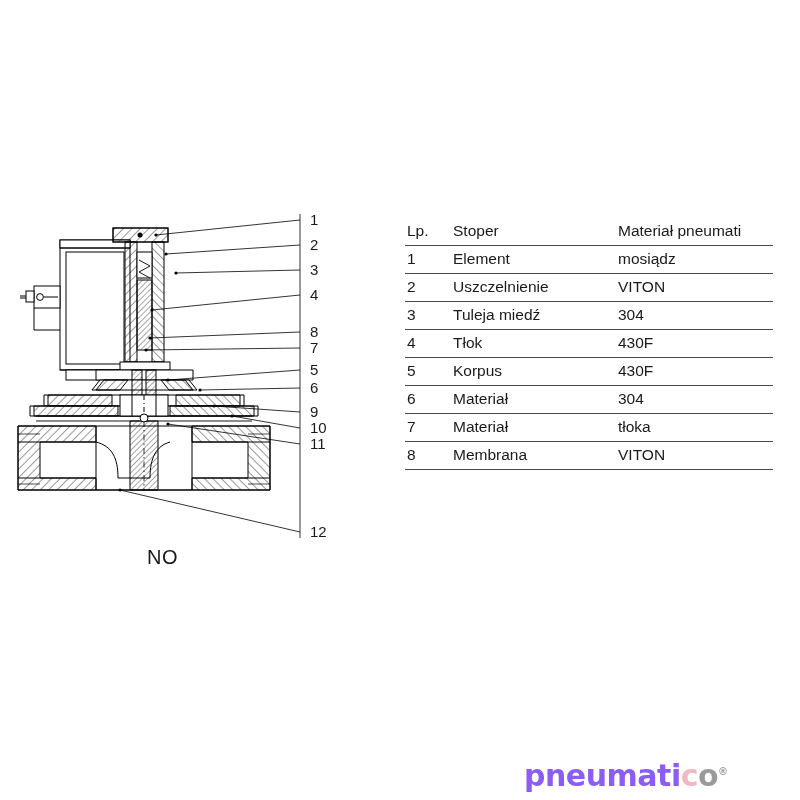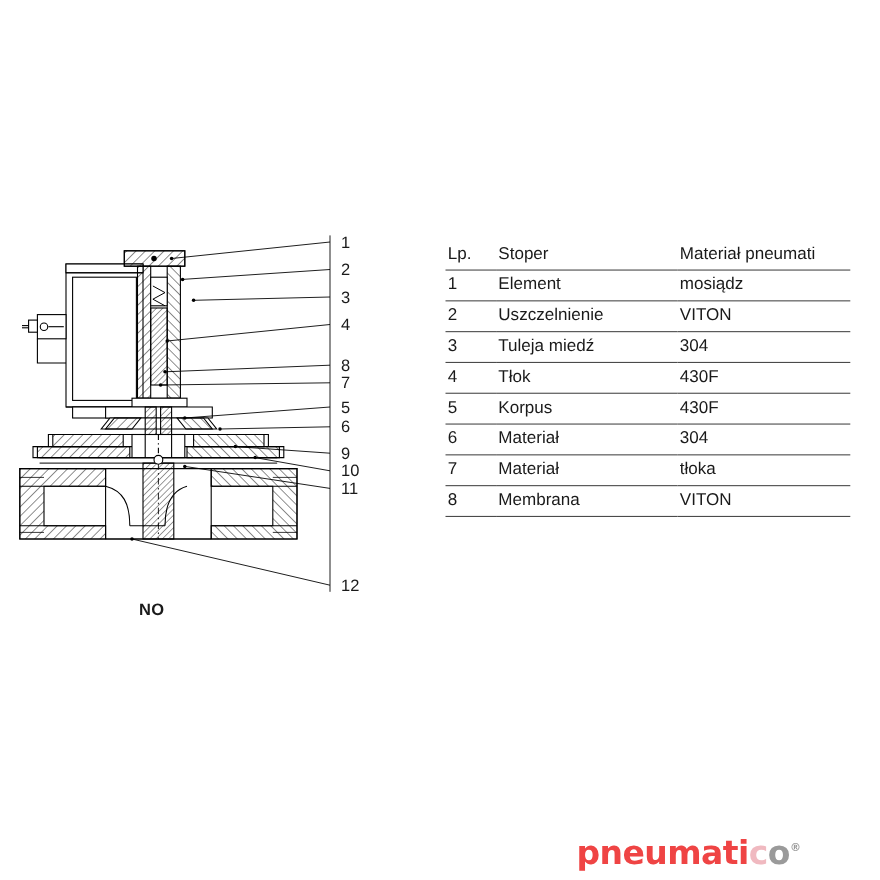--- a/index.html
+++ b/index.html
@@ -32,24 +32,23 @@
   }
   #drawing-svg {
     position: absolute;
     left: 0; top: 0;
   }
   #no-label {
     position: absolute;
     left: 98px;
     top: 356px;
     width: 80px;
-    text-align: center;
-    font-size: 15px;
+    text-align: right;
+    font-size: 20px;
     letter-spacing: 0.5px;
-    font-weight: bold;
   }
 
   
   #materials-panel {
     position: absolute;
     left: 405px;
     top: 218px;
     width: 370px;
   }
   #materials-title {
@@ -91,21 +90,21 @@
   
   #logo {
     position: absolute;
     left: 524px;
     top: 758px;
     font-size: 30px;
     letter-spacing: -0.5px;
     font-weight: bold;
     font-family: "DejaVu Sans", sans-serif;
   }
-  #logo .pneumati { color: #ef4444; }
+  #logo .pneumati { color: #8b5cf6; }
   #logo .c1 { color: #f0b9c0; }
   #logo .o { color: #9a9a9a; }
   #logo .reg {
     font-size: 10px;
     vertical-align: super;
     color: #9a9a9a;
     letter-spacing: 0;
   }
 
   

